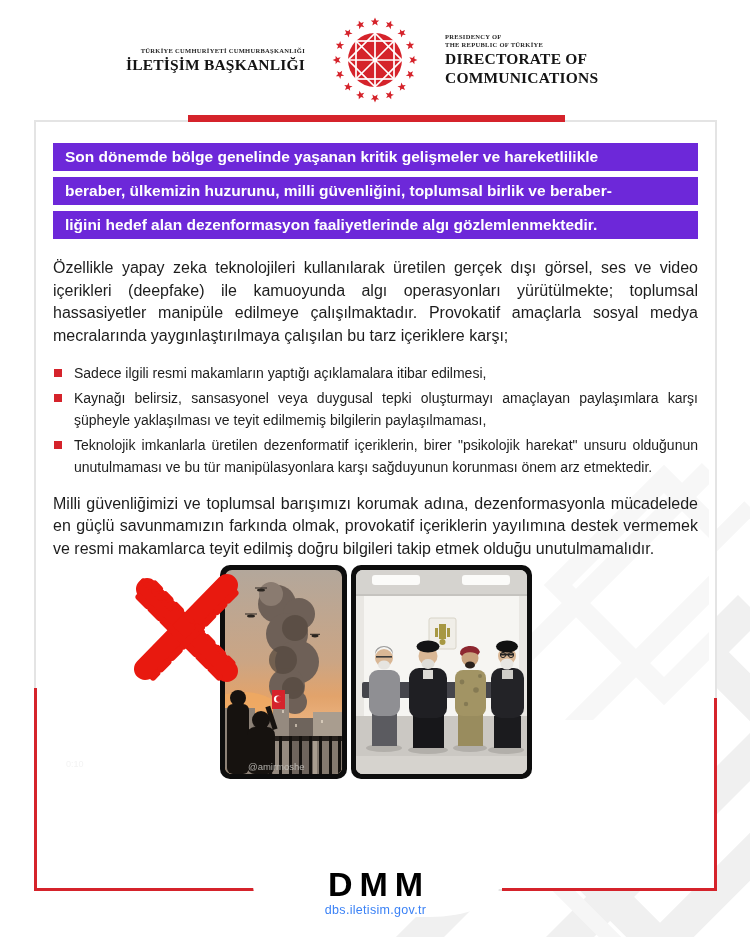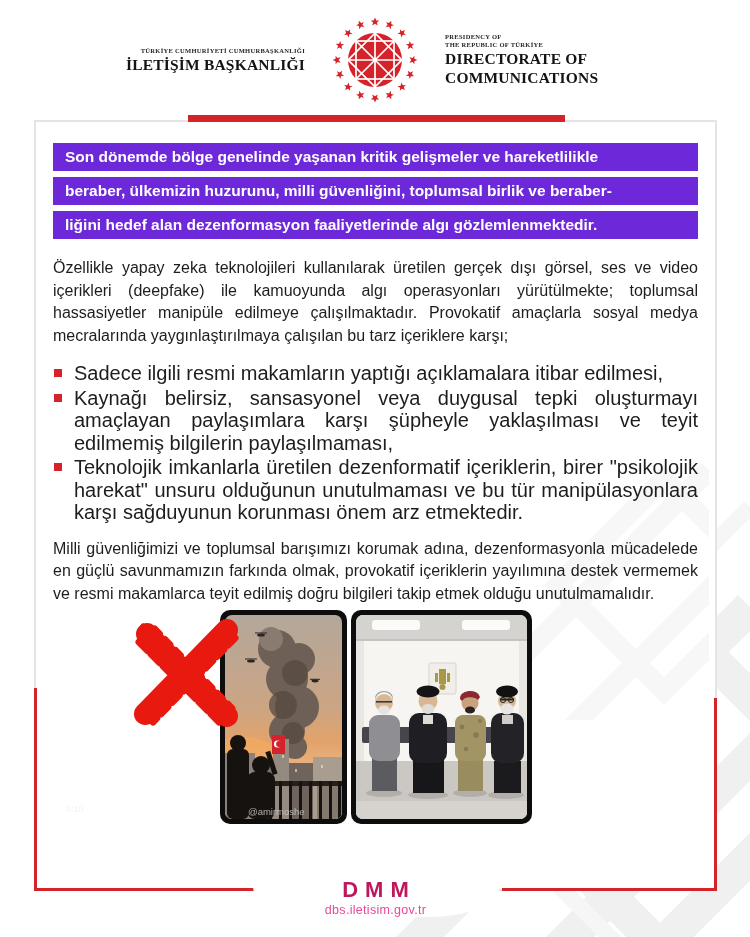--- a/index.html
+++ b/index.html
@@ -30,35 +30,35 @@
   .content{position:absolute;left:0;top:0;right:0;bottom:0;padding:21px 17px 0 17px;z-index:2;box-sizing:border-box;}
 
   .hbar{height:28px;line-height:28px;background:#6d28d9;color:#ffffff;font-weight:bold;font-size:15.5px;padding-left:12px;margin-bottom:6px;white-space:nowrap;overflow:hidden;}
   .hbar:last-child{margin-bottom:0;}
 
   .para{font-size:16px;line-height:22.5px;color:#1d1d1d;text-align:justify;margin:0;}
   .para-1{margin-top:18px;}
   .para-2{margin-top:14px;}
 
   .bullets{list-style:none;margin:15px 0 0 0;padding:0;}
-  .bullets li{position:relative;padding-left:21px;font-size:20px;line-height:22.5px;color:#1d1d1d;text-align:justify;margin-bottom:2px;}
+  .bullets li{position:relative;padding-left:21px;font-size:14px;line-height:22.5px;color:#1d1d1d;text-align:justify;margin-bottom:2px;}
   .bullets li:last-child{margin-bottom:0;}
   .sq{position:absolute;left:1px;top:7px;width:8px;height:8px;background:#d5232b;}
 
   .media-row{position:relative;margin-top:5px;display:flex;justify-content:center;gap:4px;}
   .frame{background:#0d0d0d;border-radius:10px;padding:5px;height:214px;box-sizing:border-box;}
   .frame svg{display:block;border-radius:7px;}
   .timestamp{position:absolute;color:#f2f2f2;font-size:9px;z-index:3;opacity:.92;}
   .watermark{position:absolute;color:#c9c7c2;font-size:9.5px;z-index:3;opacity:.85;}
   .x-overlay{position:absolute;z-index:4;}
 
   
   .notch{position:absolute;left:50%;transform:translateX(-50%);bottom:-28px;width:246px;height:56px;background:#ffffff;border-radius:0 0 70px 70px / 0 0 30px 30px;text-align:center;z-index:4;}
-  .dmm{font-size:22px;font-weight:900;letter-spacing:7px;padding-left:7px;color:#be185d;line-height:1;margin-top:18px;}
-  .url{font-size:12.5px;color:#ec4899;margin-top:2px;letter-spacing:.3px;}
+  .dmm{font-size:34px;font-weight:900;letter-spacing:7px;padding-left:7px;color:#000000;line-height:1;margin-top:6px;}
+  .url{font-size:12.5px;color:#3b82f6;margin-top:2px;letter-spacing:.3px;}
 </style>
 </head>
 <body>
 
 <div class="page">
 
   <svg class="bg-pattern" width="420" height="610" viewBox="0 0 420 610">
     <g fill="none" stroke="#f0f0f0" stroke-width="34">
       <path d="M40,660 L420,280"></path>
       <path d="M150,700 L440,410"></path>

